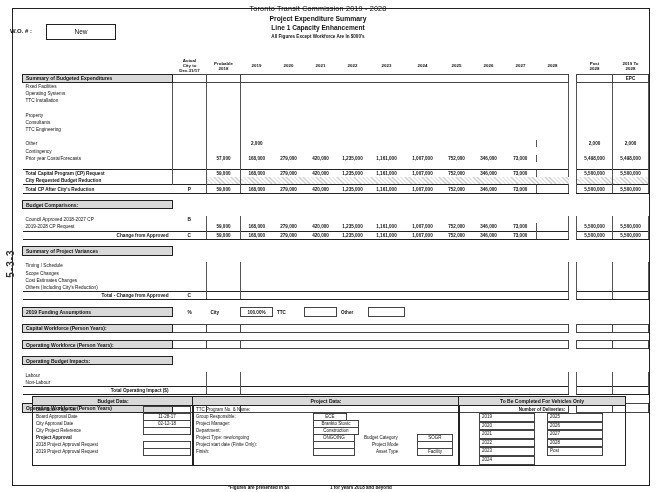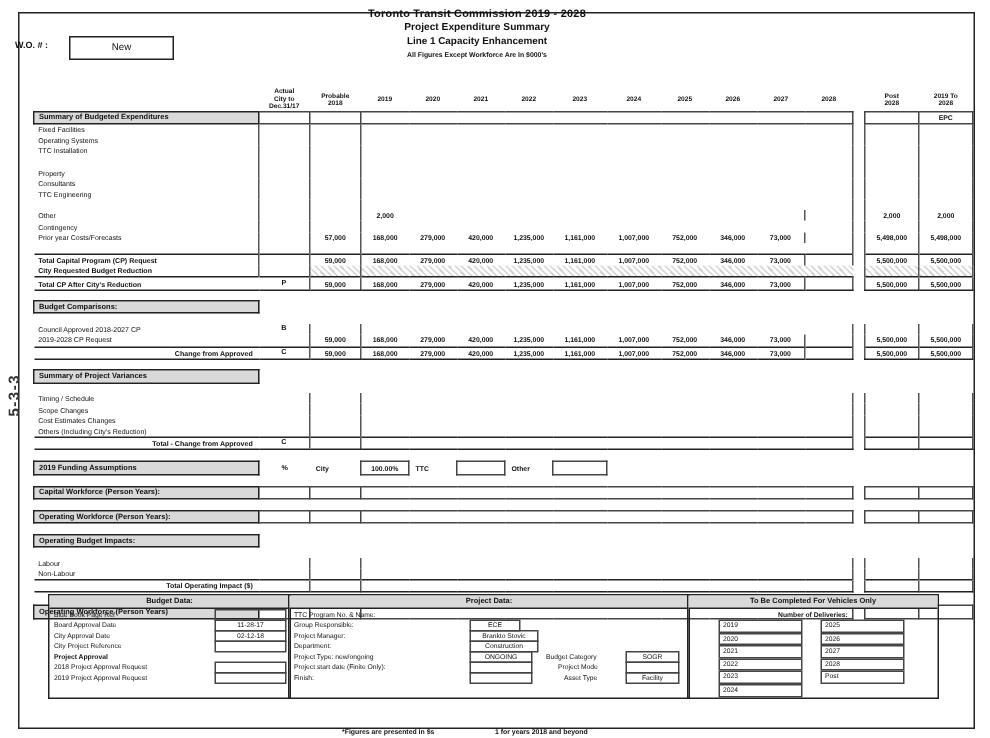--- a/index.html
+++ b/index.html
@@ -2,21 +2,21 @@
 <html><head>
 <meta charset="utf-8">
 <style>
   html,body{margin:0;padding:0;background:#fff;}
   body{width:660px;height:492px;font-family:"Liberation Sans",sans-serif;color:#111;position:relative;overflow:hidden;}
   .page{position:absolute;inset:0;}
   .outer{position:absolute;left:12px;top:8px;width:636px;height:476px;border:1px solid #222;}
 
   
   .hdr{position:absolute;left:0;top:4px;width:636px;text-align:center;}
-  .hdr .t1{font-size:7.2px;font-weight:bold;letter-spacing:.2px;}
+  .hdr .t1{font-size:7.2px;font-weight:normal;letter-spacing:.2px;}
   .hdr .t2{font-size:6.8px;font-weight:bold;margin-top:2px;}
   .hdr .t3{font-size:6.6px;font-weight:bold;margin-top:2px;}
   .hdr .t4{font-size:4.6px;font-weight:bold;margin-top:3px;}
 
   .wo{position:absolute;left:10px;top:28px;font-size:6px;font-weight:bold;}
   .wobox{position:absolute;left:46px;top:24px;width:68px;height:14px;border:1px solid #222;}
   .wobox span{display:block;text-align:center;font-size:6.5px;line-height:14px;}
 
   .sidecode{position:absolute;left:-4px;top:258px;font-size:10px;font-weight:bold;transform:rotate(-90deg);transform-origin:center;color:#333;letter-spacing:1px;}
 

